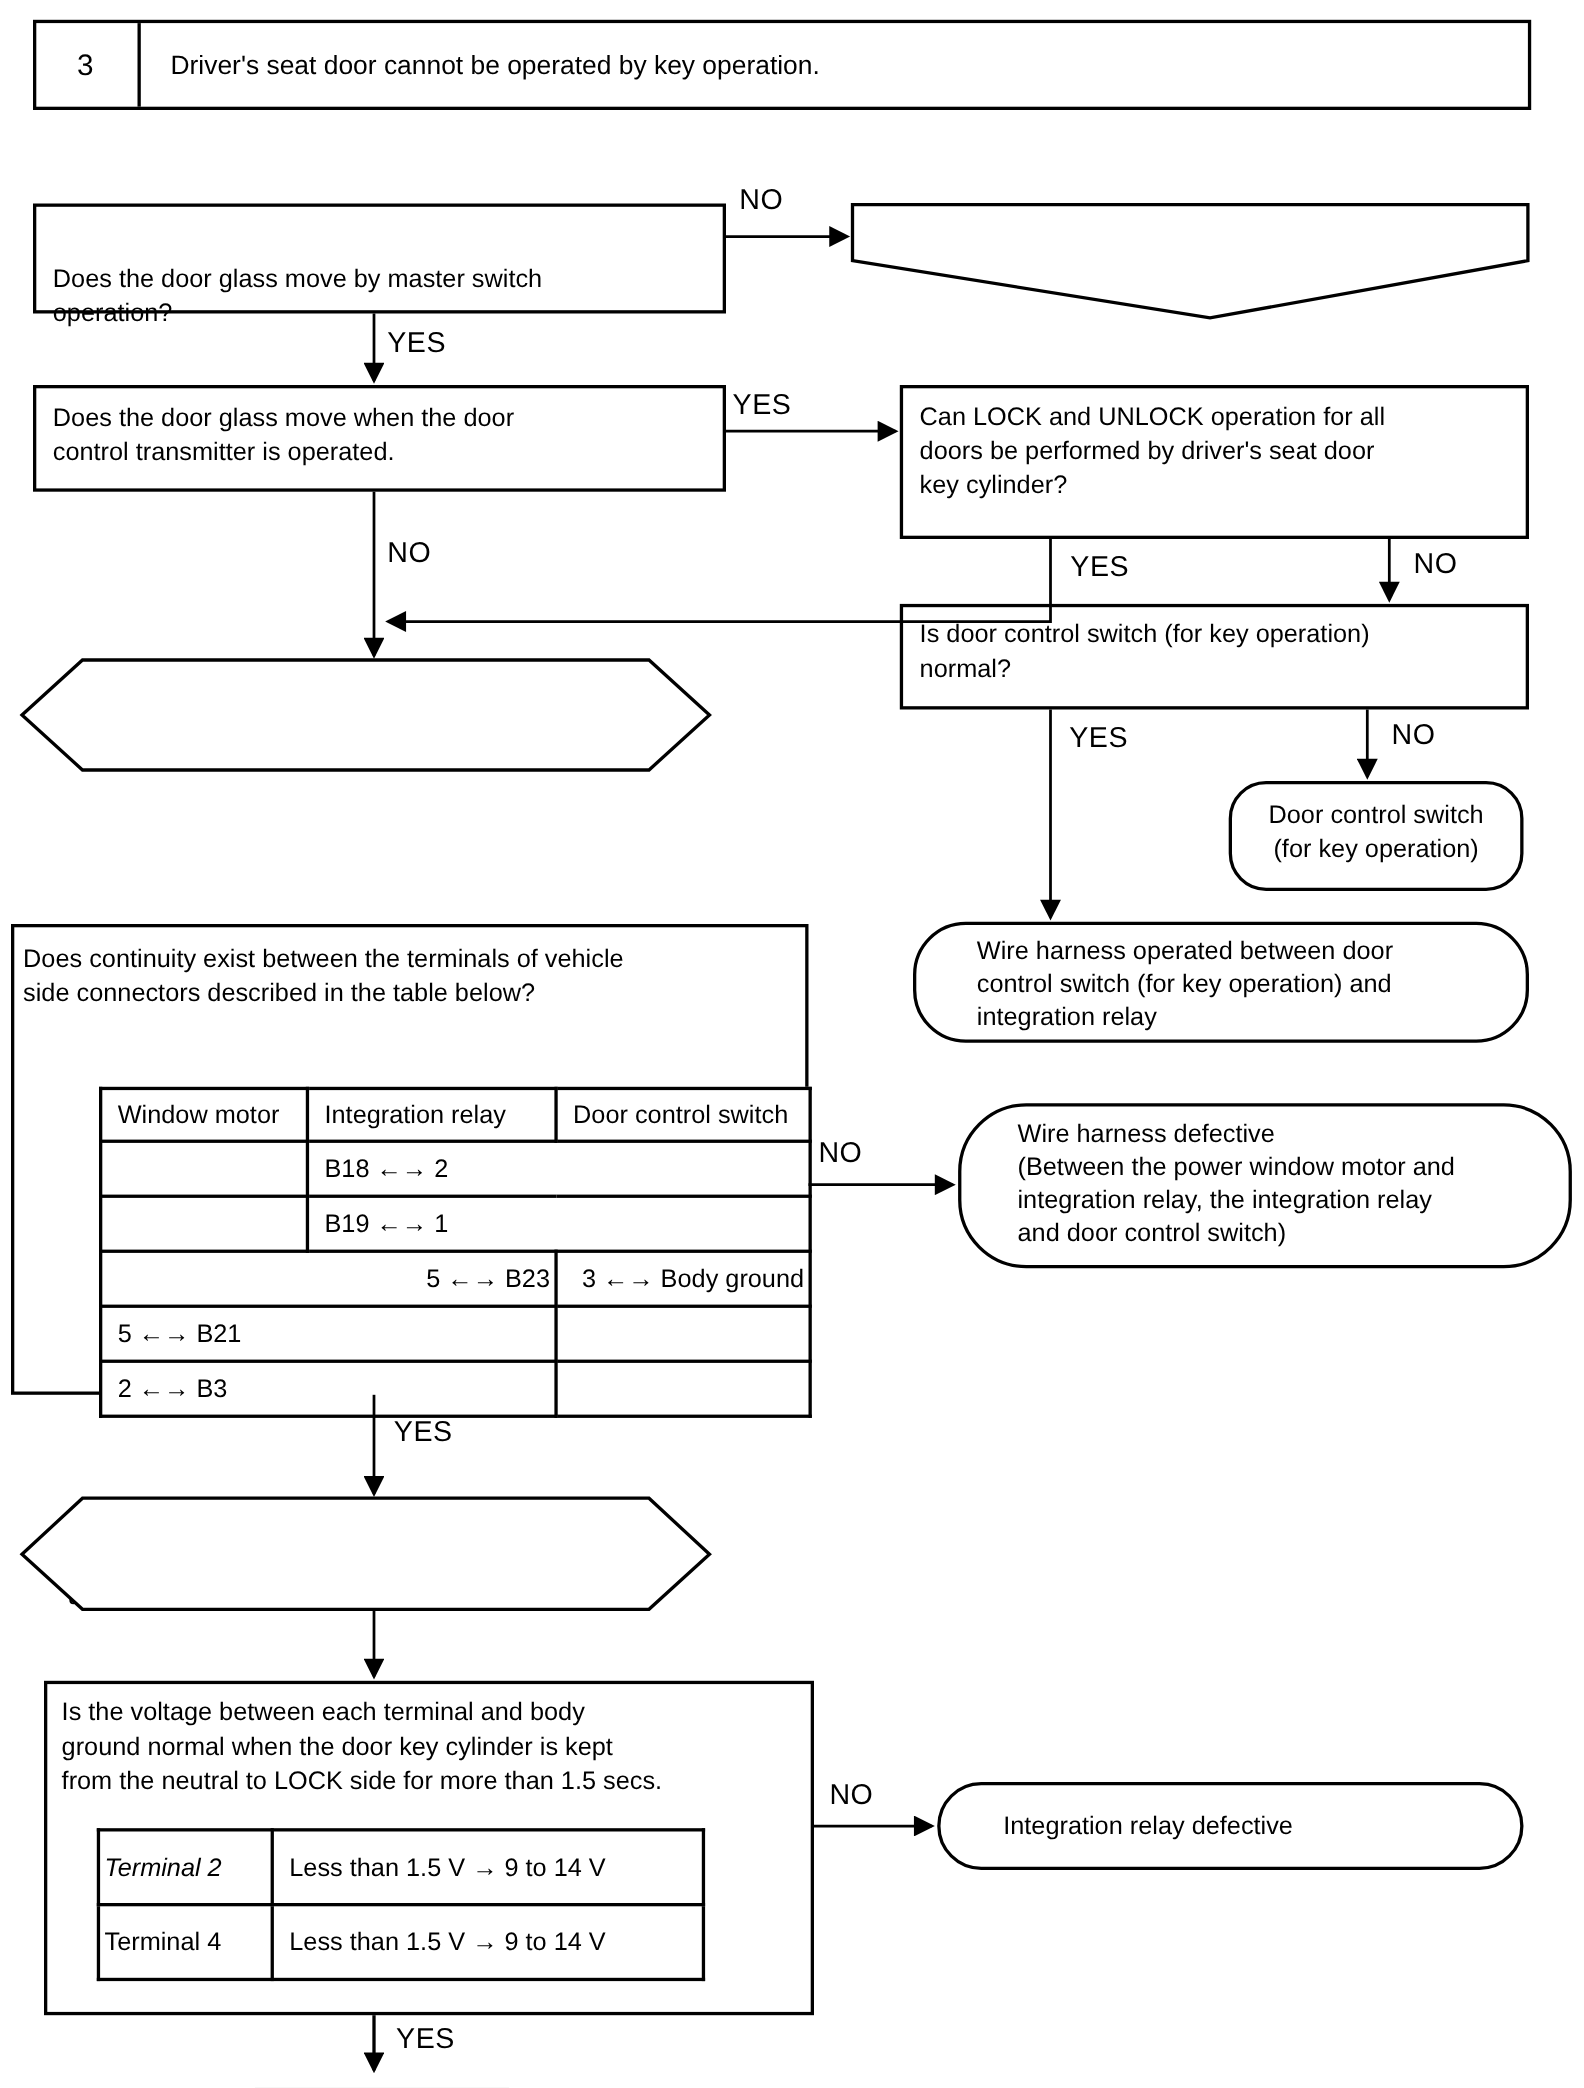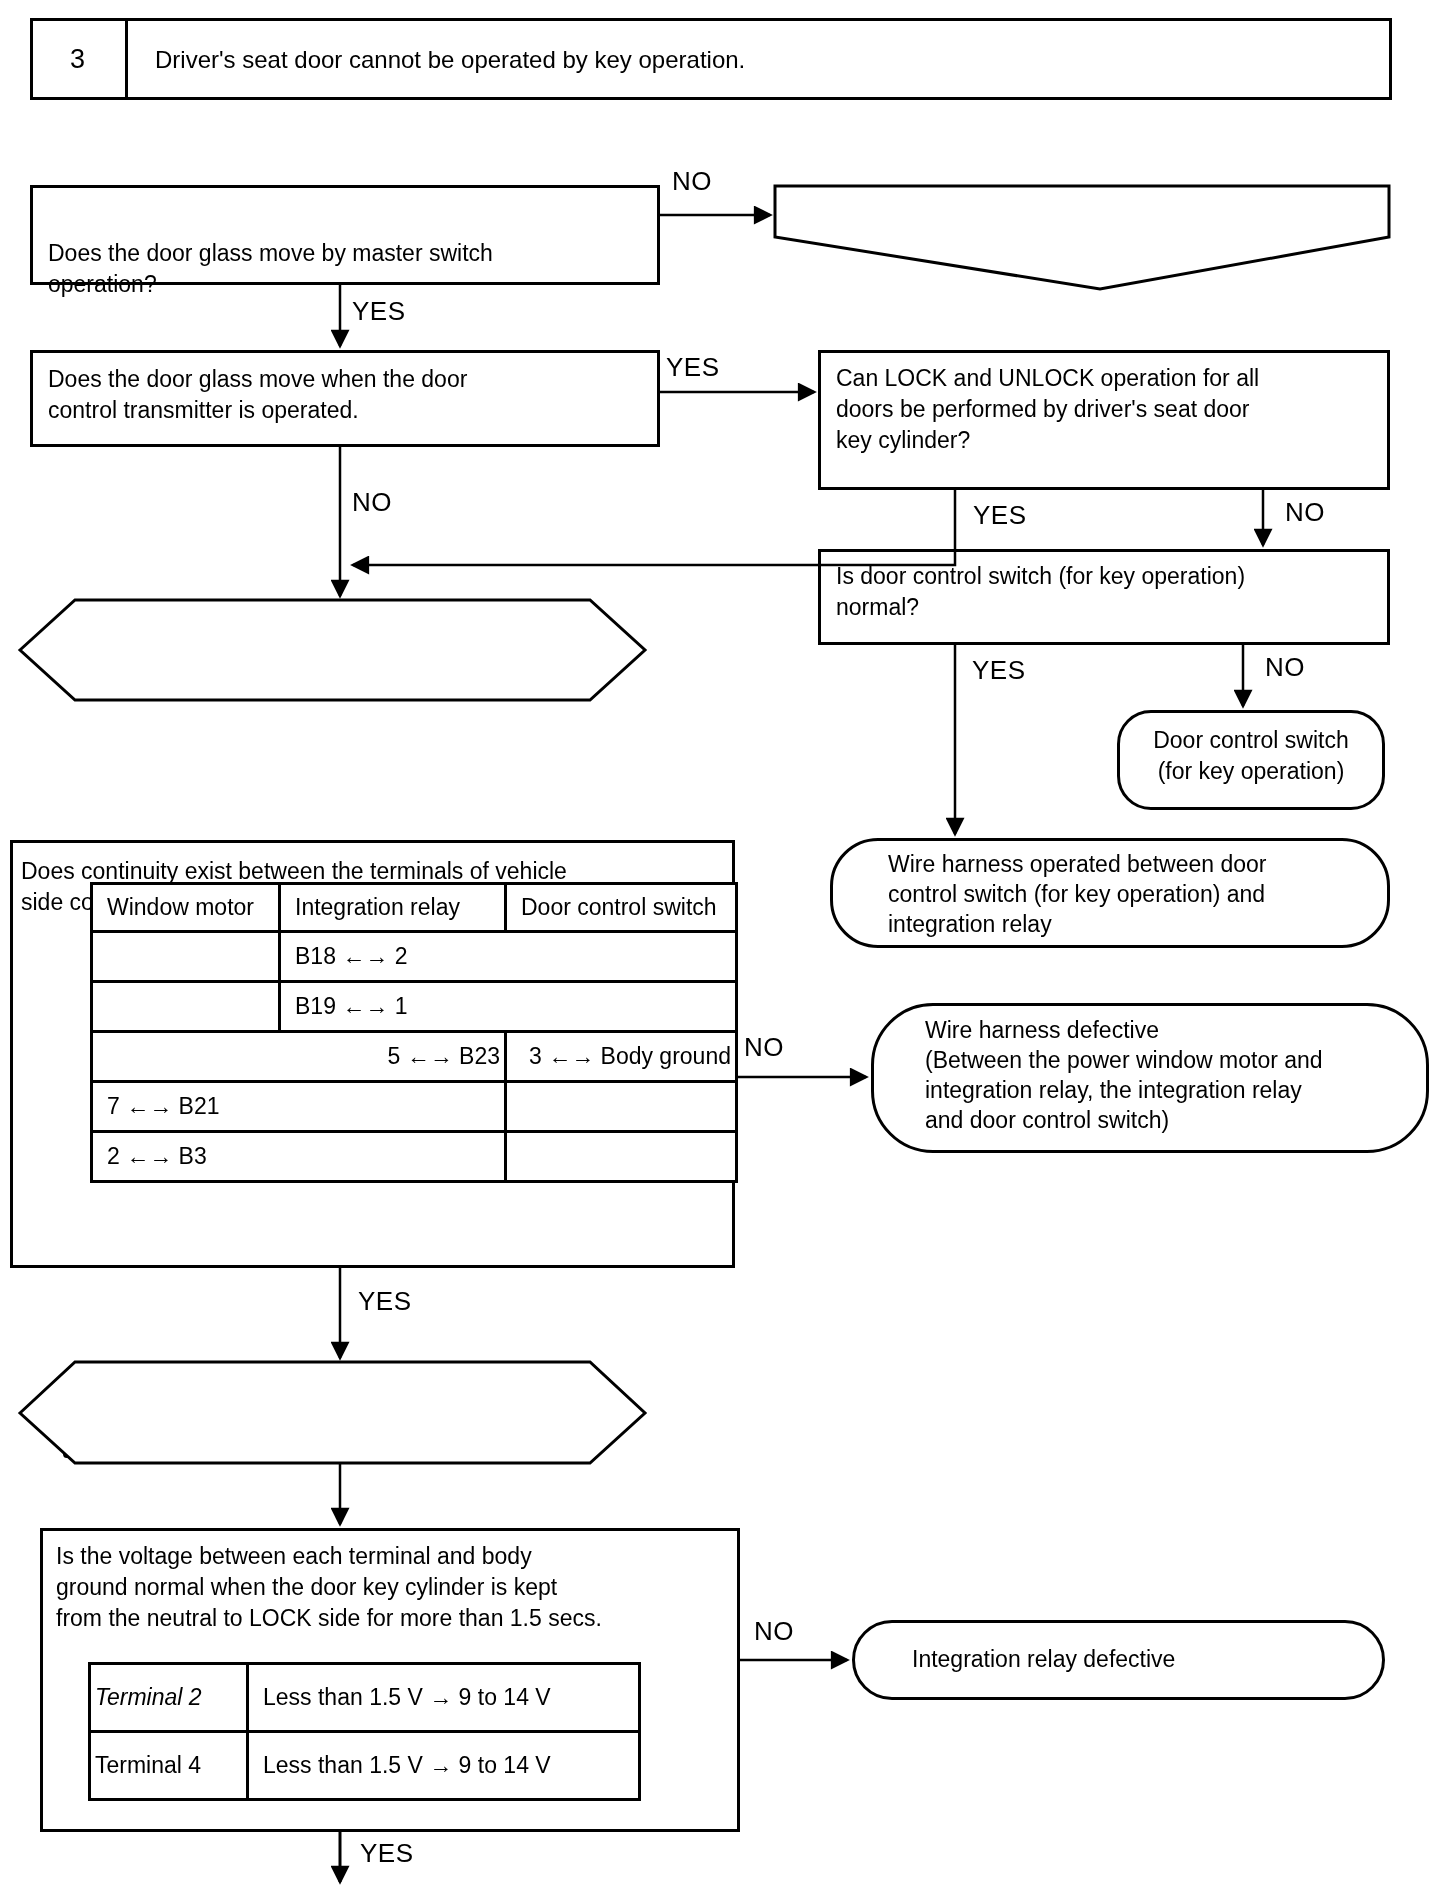--- a/index.html
+++ b/index.html
@@ -62,21 +62,21 @@
 
   <div class="stadium" style="left:830px;top:838px;width:560px;height:110px;border-radius:48px;"></div>
   <div class="txt" style="left:888px;top:849px;width:480px;line-height:30px;">Wire harness operated between door
 control switch (for key operation) and
 integration relay</div>
 
   <div class="box" style="left:10px;top:840px;width:725px;height:428px;"></div>
   <div class="txt" style="left:21px;top:856px;width:660px;">Does continuity exist between the terminals of vehicle
 side connectors described in the table below?</div>
 
-  <div style="position:absolute;left:45px;top:882px;padding-left:45px;">
+  <div style="position:absolute;left:45px;top:988px;padding-left:45px;">
     <table class="gtab">
       <colgroup>
           <col style="width:188px;">
           <col style="width:226px;">
           <col style="width:231px;">
         </colgroup>
       <tbody>
           <tr style="height:48px;">
         <td>Window motor</td>
         <td>Integration relay</td>
@@ -88,21 +88,21 @@
       </tr>
       <tr style="height:50px;">
         <td></td>
         <td colspan="2">B19 ←→ 1</td>
       </tr>
       <tr style="height:50px;text-align:right;">
         <td colspan="2">5 ←→ B23</td>
         <td>3 ←→ Body ground</td>
       </tr>
       <tr style="height:50px;">
-        <td colspan="2">7 ←→ B21</td>
+        <td colspan="2">5 ←→ B21</td>
         <td></td>
       </tr>
       <tr style="height:50px;margin-left:36px;">
         <td colspan="2">2 ←→ B3</td>
         <td></td>
       </tr>
     </tbody>
       </table>
   </div>
 

